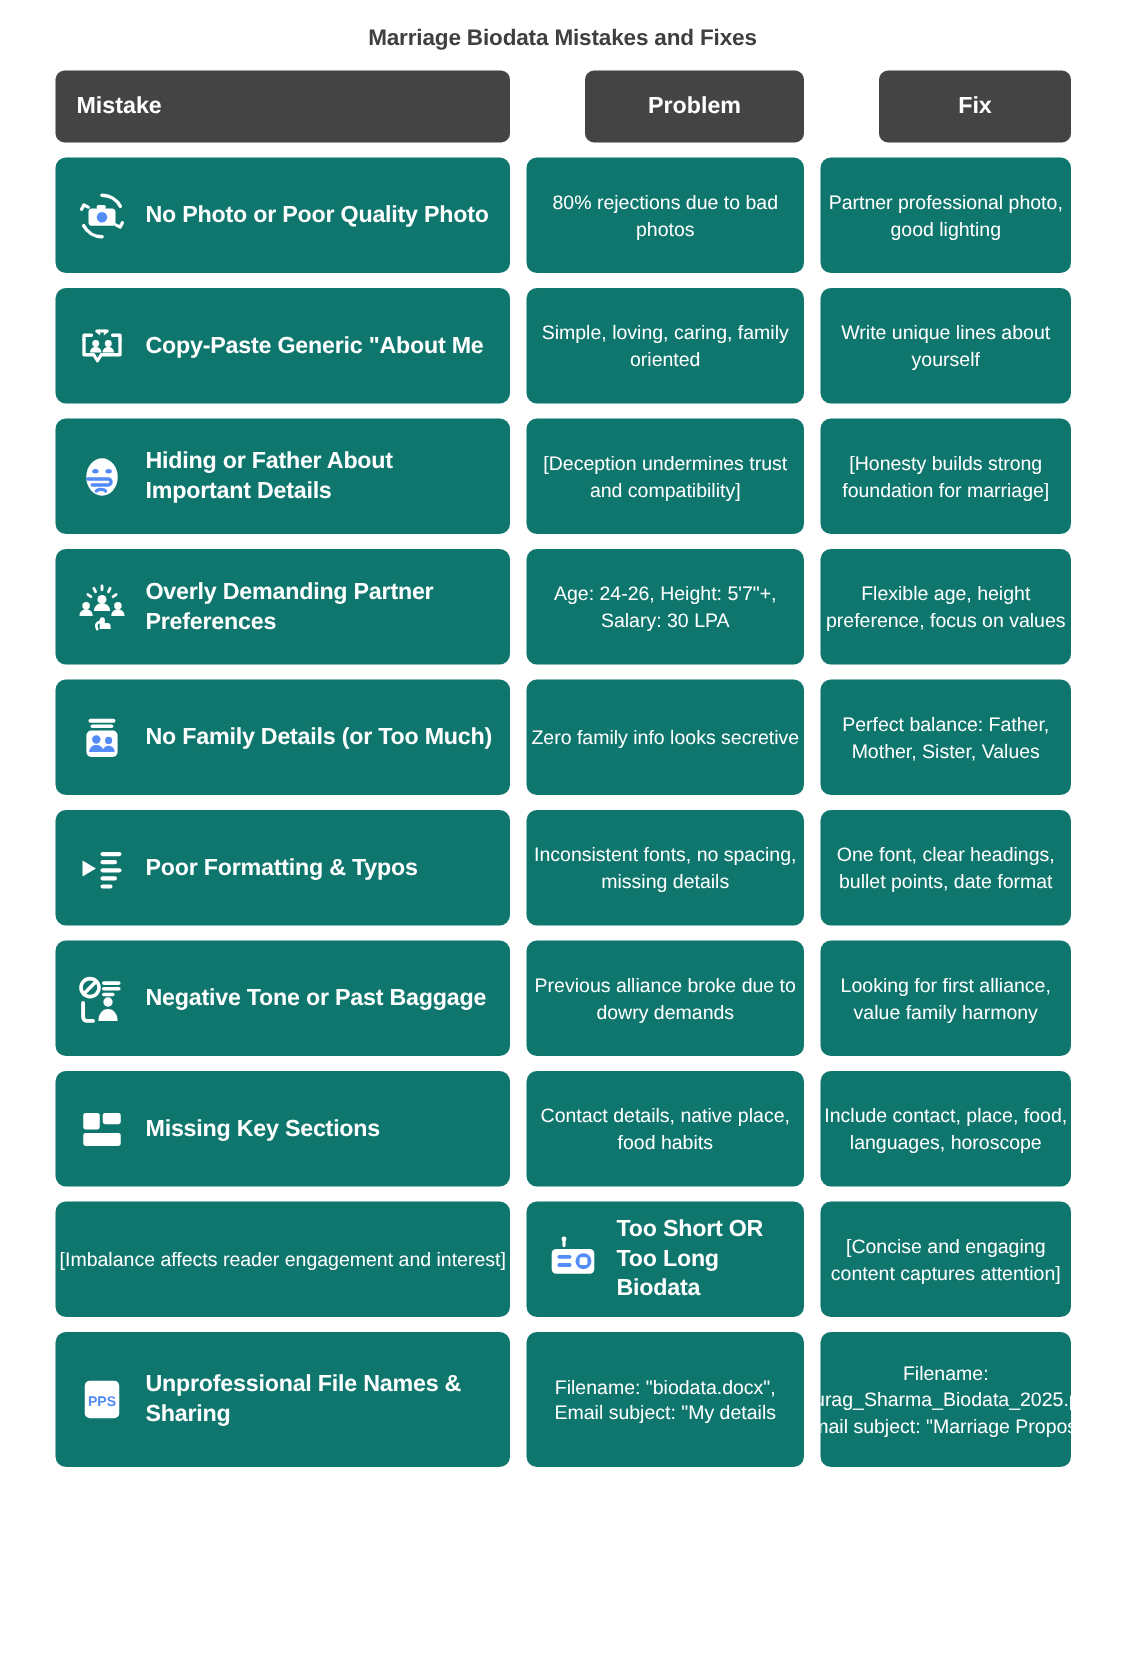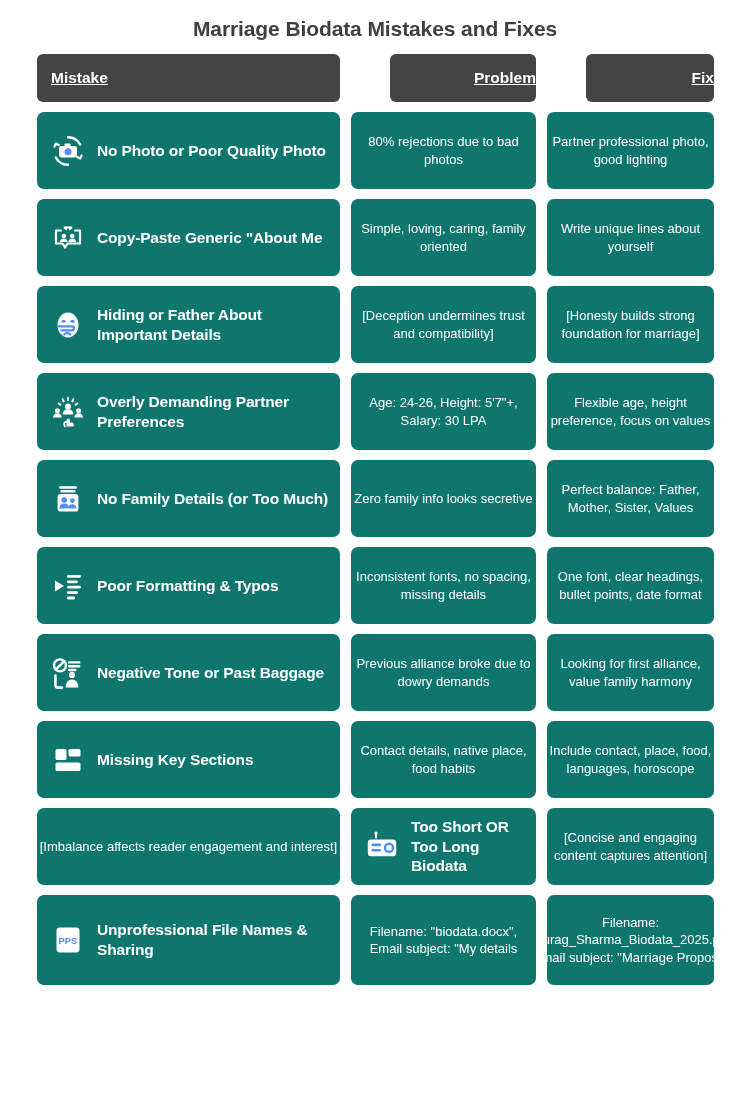--- a/index.html
+++ b/index.html
@@ -15,21 +15,21 @@
     position: relative;
     width: 750px;
     height: 1120px;
     background: #ffffff;
     overflow: hidden;
   }
 
   
   .page-title {
     text-align: center;
-    font-size: 21px;
+    font-size: 15px;
     font-weight: bold;
     color: #3f3f3f;
     letter-spacing: -0.1px;
     padding-top: 17px;
     padding-bottom: 13px;
   }
 
   
   .grid {
     display: grid;
@@ -43,24 +43,23 @@
   
   .hcell {
     background: #444444;
     border-radius: 6px;
     height: 48px;
     display: flex;
     align-items: center;
     color: #ffffff;
     font-weight: bold;
     font-size: 15.5px;
-    text-decoration: underline;
   }
   .hcell.left  { justify-content: flex-start; padding-left: 14px; }
-  .hcell.center{ justify-content: flex-end; margin-left: 39px; }
+  .hcell.center{ justify-content: center; margin-left: 39px; }
 
   
   .cell {
     background: #0f766e;
     border-radius: 7px;
     color: #ffffff;
     display: flex;
     align-items: center;
     overflow: hidden;
   }

